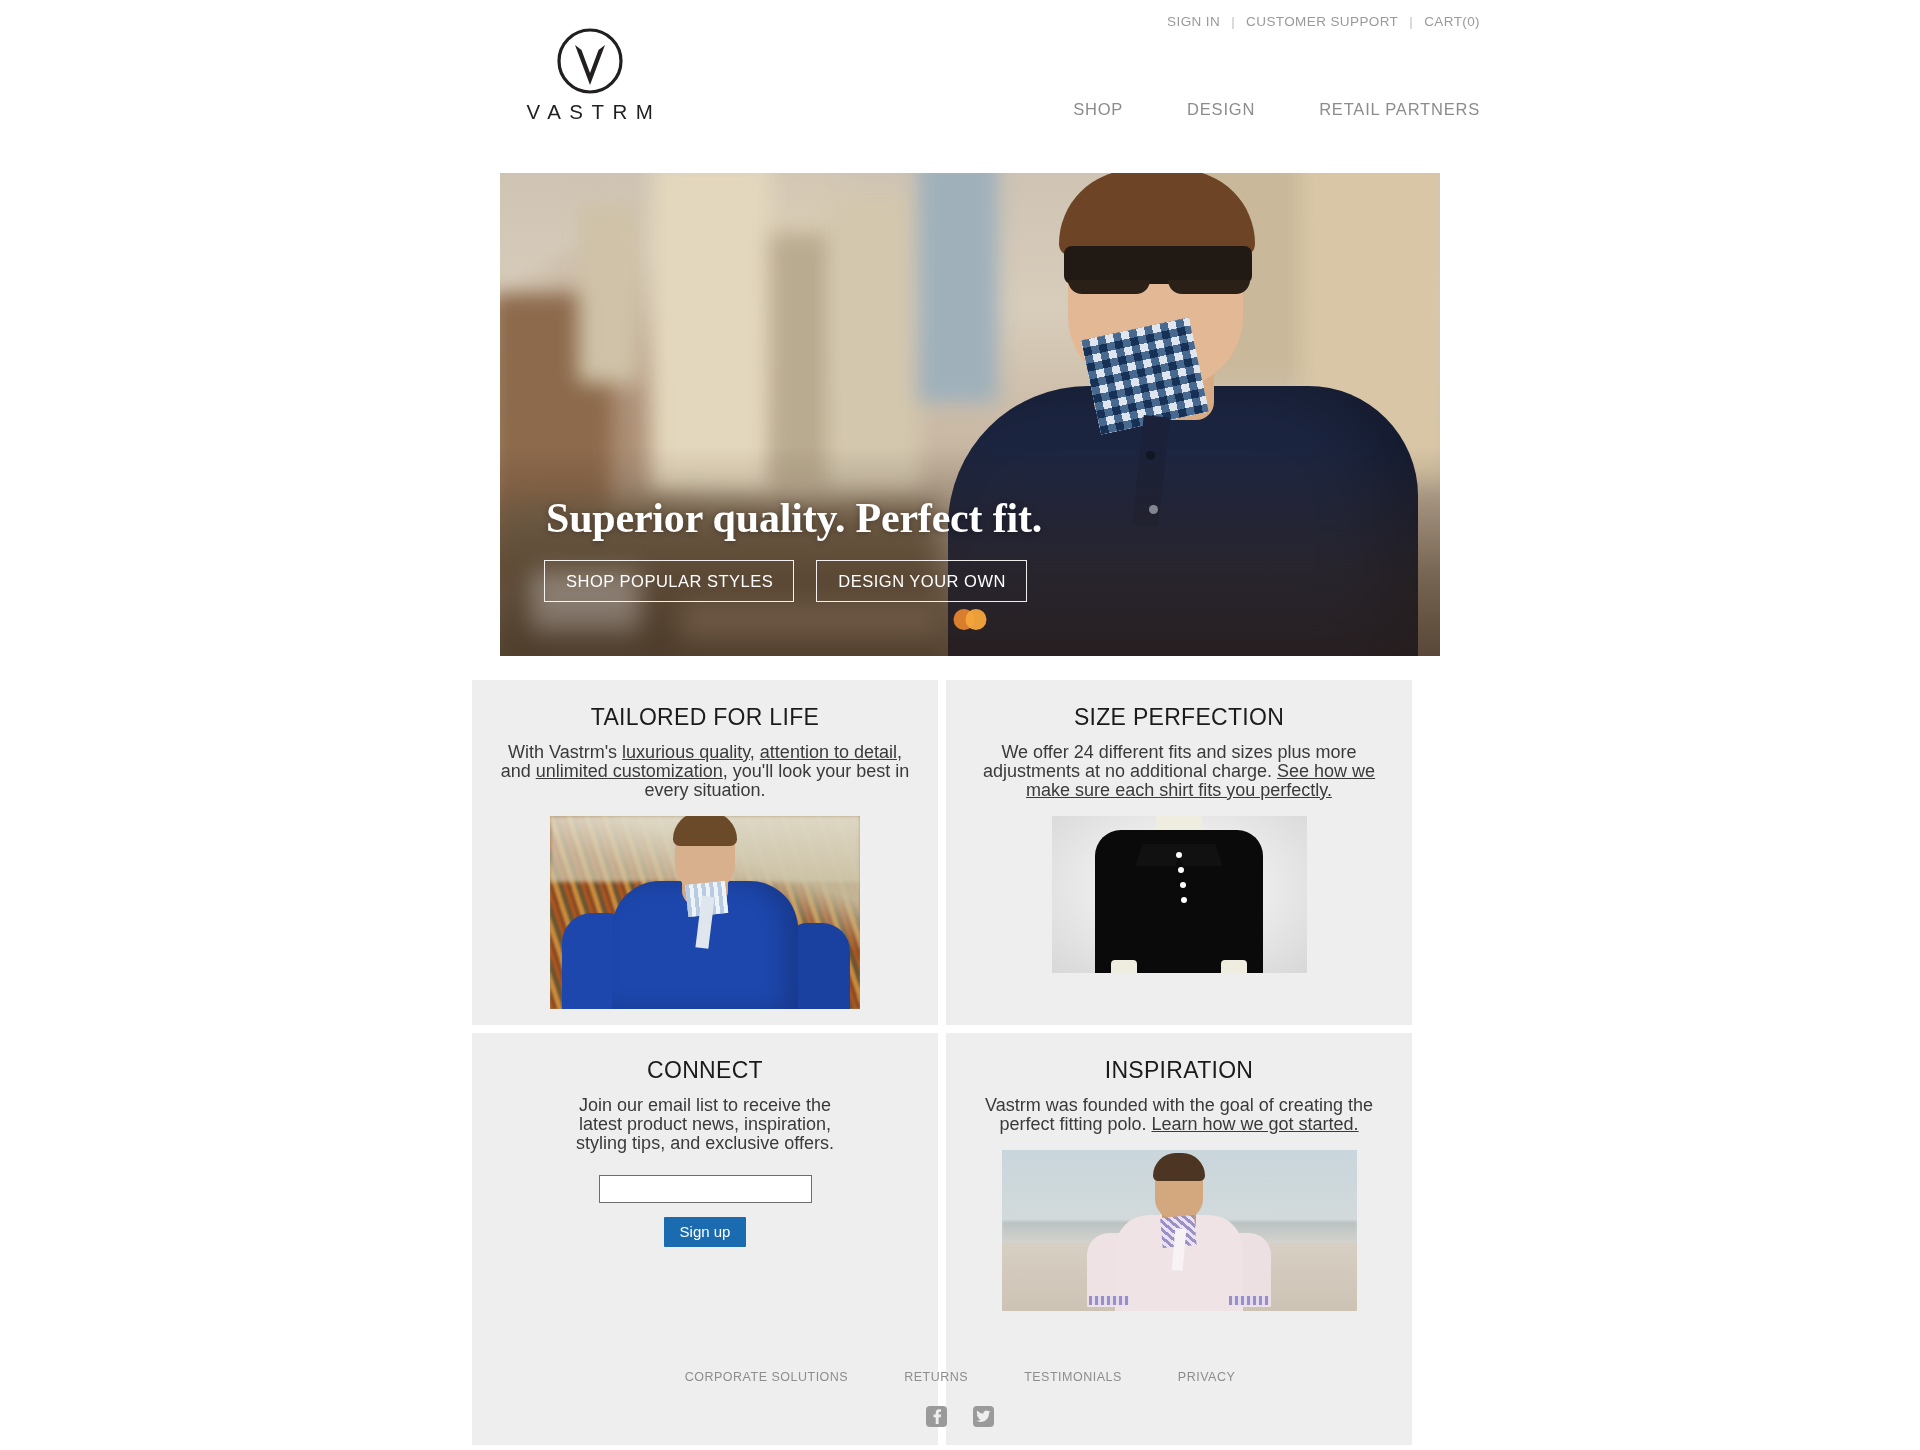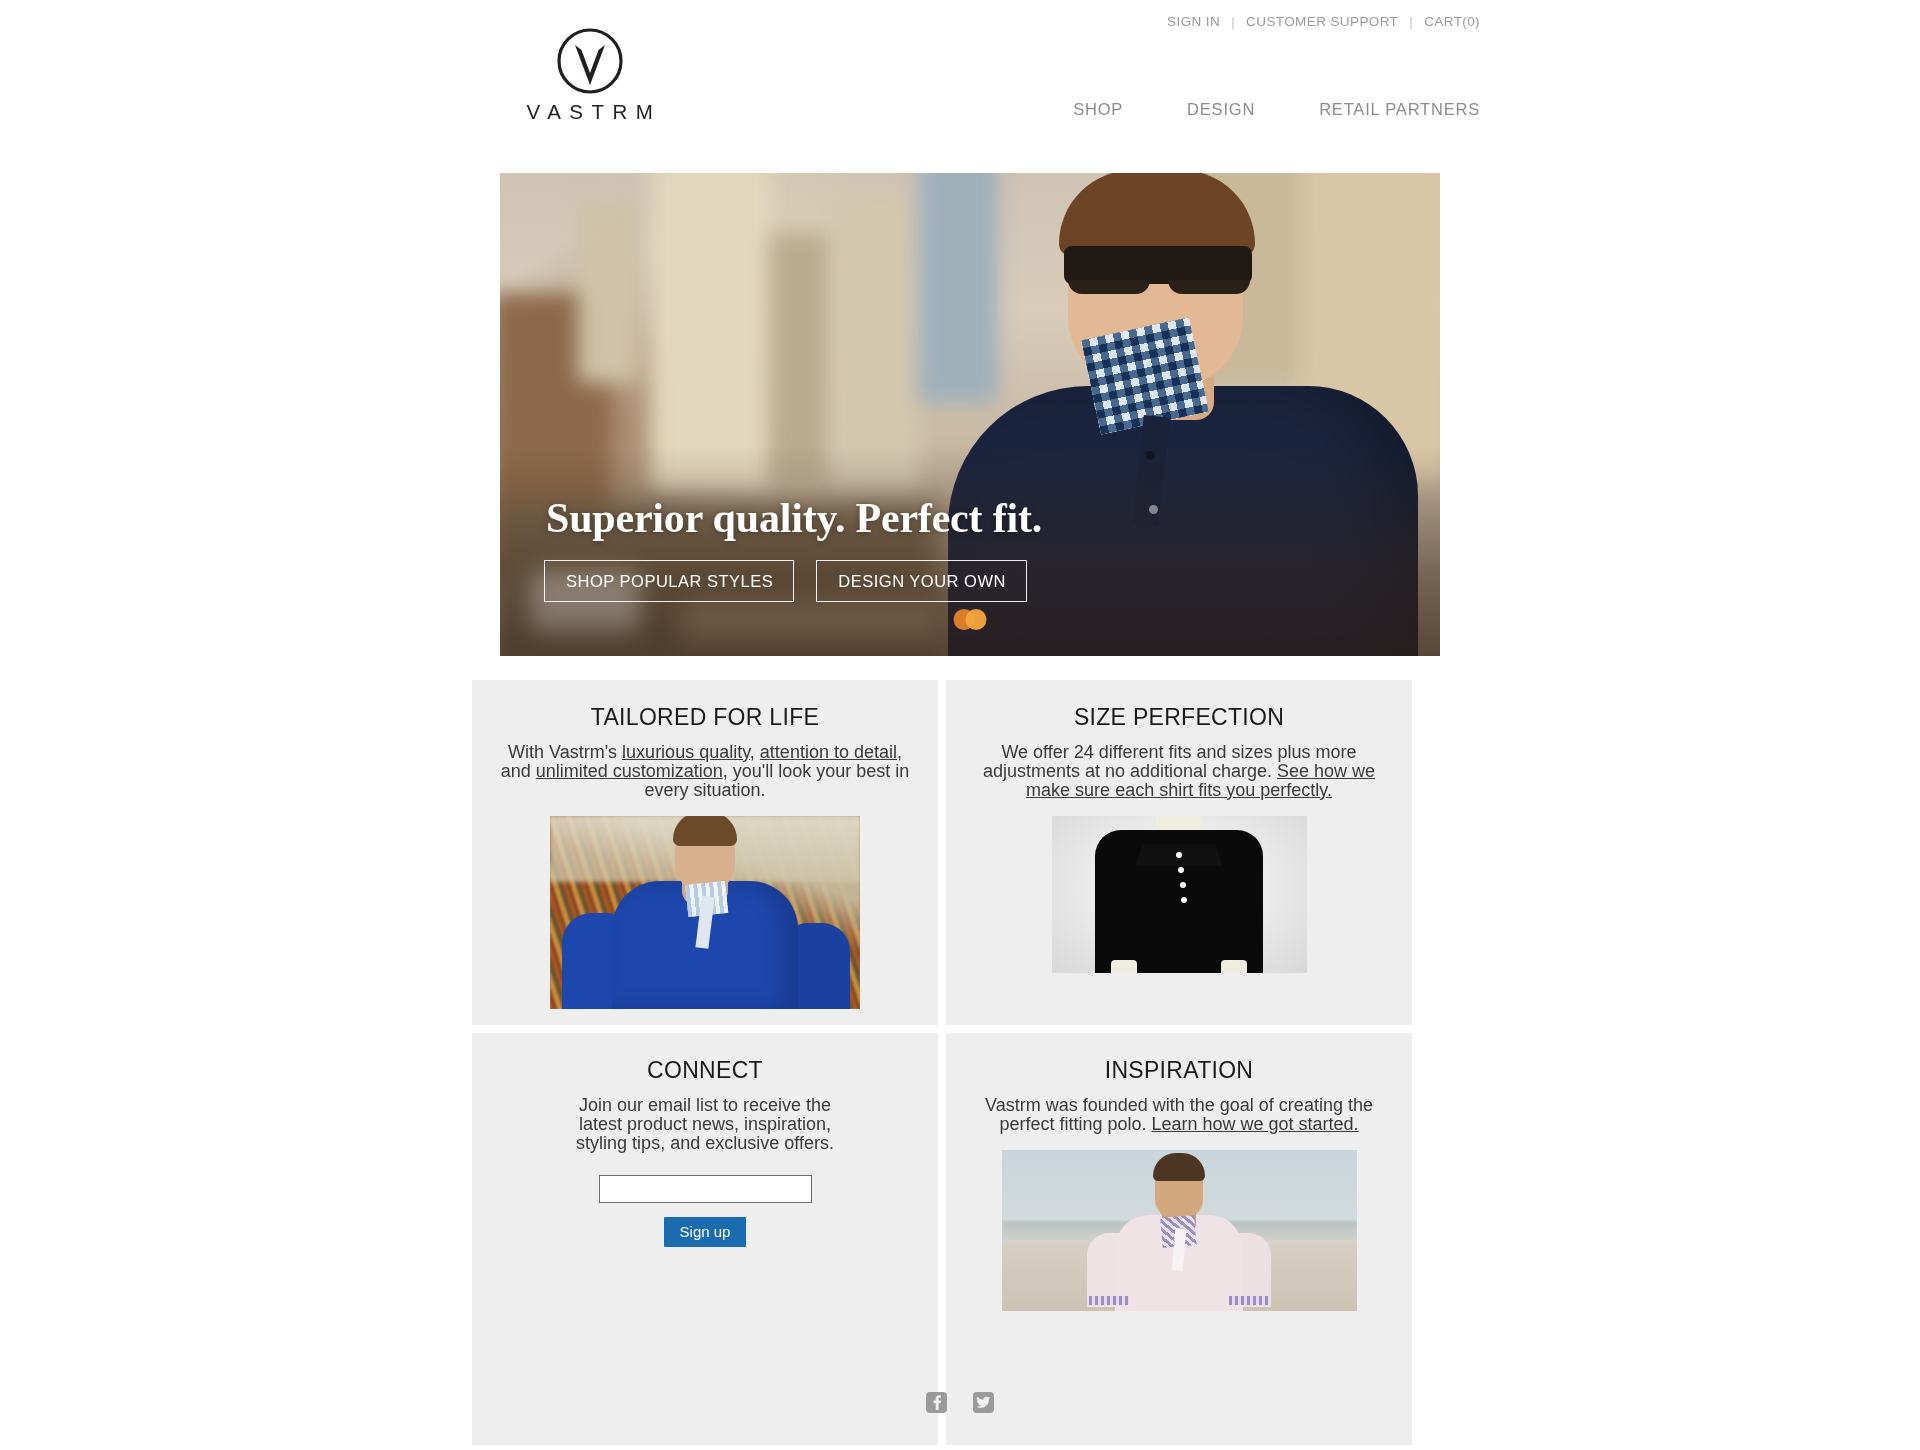--- a/index.html
+++ b/index.html
@@ -355,20 +355,26 @@
               <div class="hair"></div>
             <div class="collar"></div>
               <div class="placket"></div>
           </div>
         </div>
       </div>
     </div>
   </div>
 
   <div class="footer">
+    <div class="footer-links">
+      <a href="#">CORPORATE SOLUTIONS</a>
+      <a href="#">RETURNS</a>
+      <a href="#">TESTIMONIALS</a>
+      <a href="#">PRIVACY</a>
+    </div>
     <div class="social">
       <a href="#" class="social-ic">
         <svg width="12" height="15" viewBox="0 0 12 15" aria-hidden="true">
           <path d="M7.6 15V8.2h2.2l.3-2.6H7.6V4.0c0-.75.2-1.25 1.3-1.25H10V.45C9.75.42 8.95.35 8.0.35 6.0.35 4.7 1.55 4.7 3.75v1.85H2.5v2.6h2.2V15h2.9z" fill="#eeeeee"></path>
         </svg>
       </a>
       <a href="#" class="social-ic">
         <svg width="15" height="13" viewBox="0 0 15 13" aria-hidden="true">
           <path d="M14.6 1.8c-.55.25-1.1.4-1.7.48.62-.37 1.08-.95 1.3-1.65-.57.34-1.2.58-1.88.72A2.96 2.96 0 0 0 7.3 3.05c0 .23.03.46.08.68A8.4 8.4 0 0 1 1.3.77a2.96 2.96 0 0 0 .92 3.95c-.5-.02-.95-.15-1.35-.38v.04c0 1.43 1.02 2.63 2.37 2.9-.25.07-.5.1-.78.1-.19 0-.37-.02-.55-.05a2.97 2.97 0 0 0 2.77 2.06A5.95 5.95 0 0 1 0 10.62a8.38 8.38 0 0 0 4.55 1.33c5.45 0 8.44-4.52 8.44-8.44l-.01-.39c.58-.42 1.08-.94 1.48-1.54z" fill="#eeeeee"></path>
         </svg>

